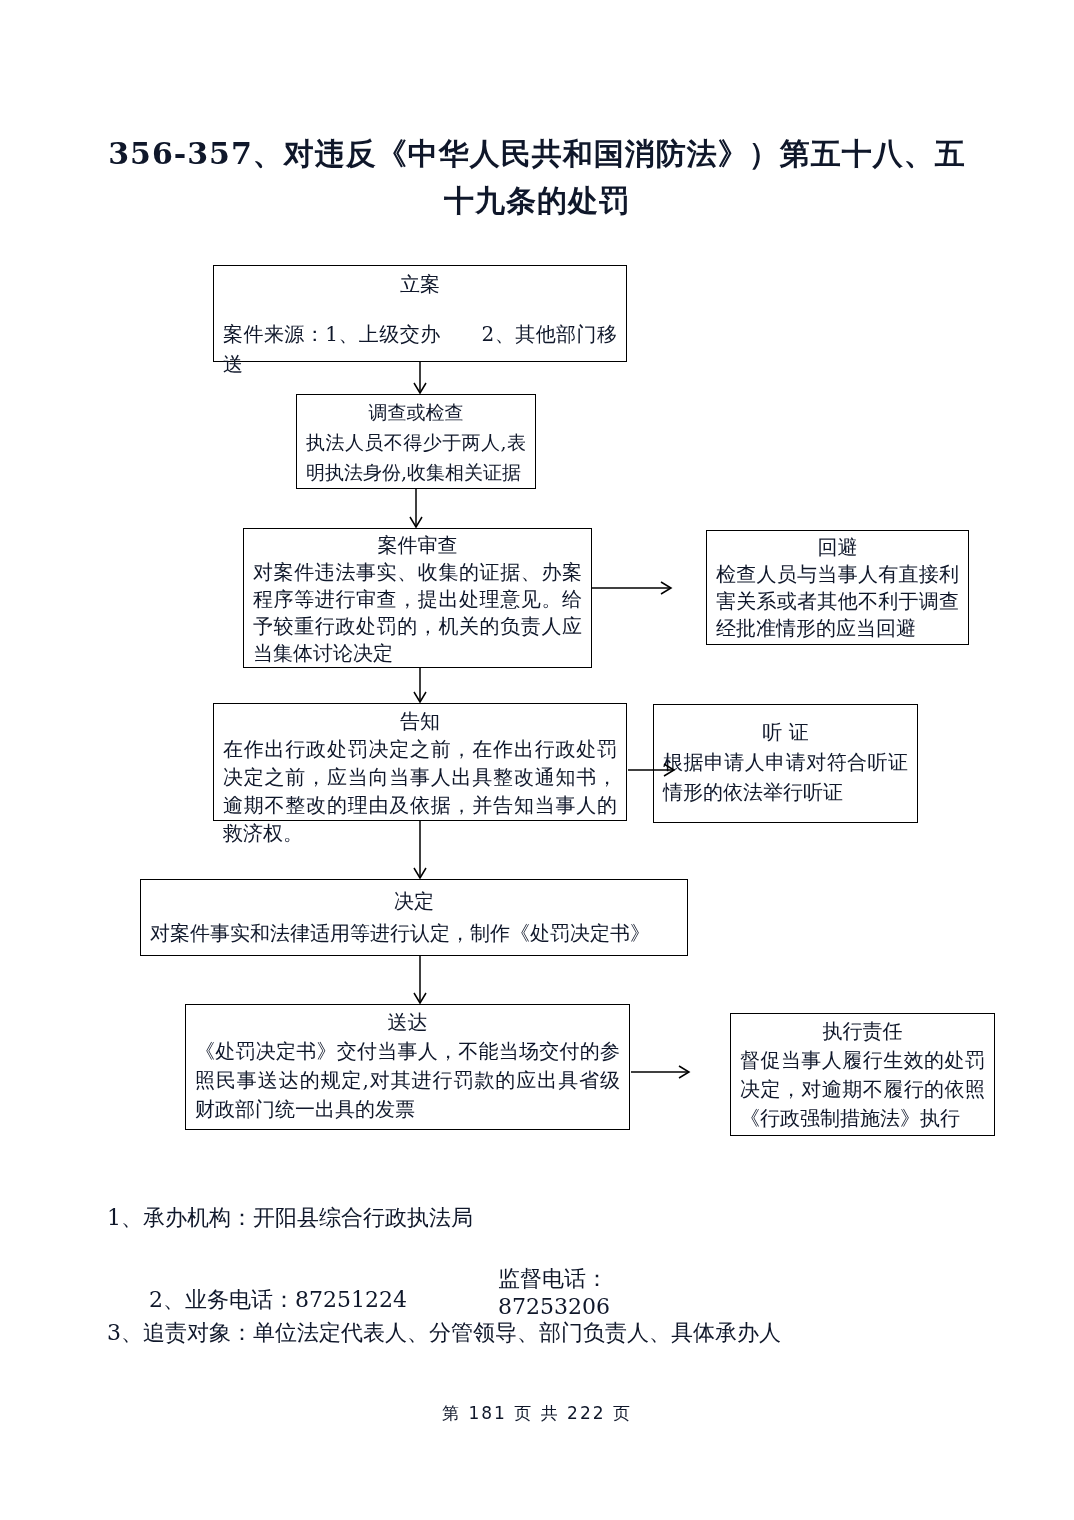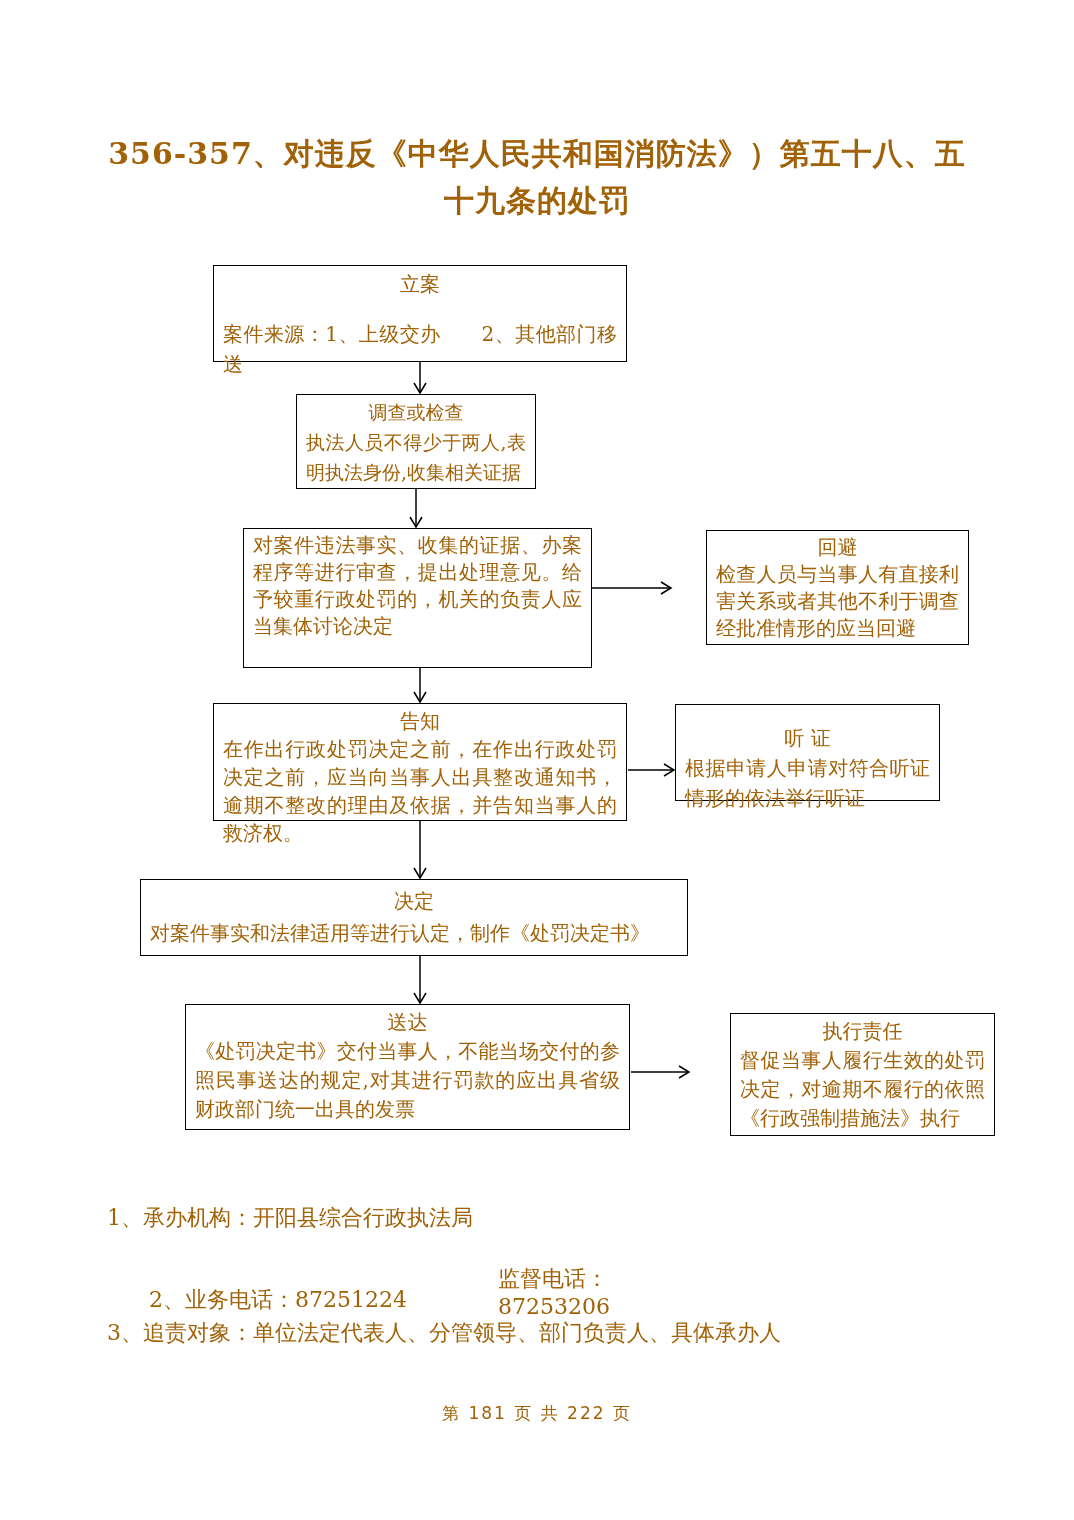--- a/index.html
+++ b/index.html
@@ -2,21 +2,21 @@
 <html><head>
 <meta charset="utf-8">
 <style>
   html,body { margin:0; padding:0; background:#e8e8e8; }
   .page {
     position:relative;
     width:1074px; height:1520px;
     margin:0 auto;
     background:#ffffff;
     font-family:"DejaVu Serif","Liberation Serif",serif;
-    color:#a16207;
+    color:#0f172a;
     overflow:hidden;
   }
   .doc-title {
     position:absolute; left:0; top:130px; width:1074px;
     text-align:center; font-weight:bold;
     font-size:30px; line-height:47px;
     letter-spacing:1px;
   }
   .flow-box {
     position:absolute;
@@ -30,21 +30,21 @@
   .box-body.center { text-align:center; }
   .arr { position:absolute; overflow:visible; }
   .arr line, .arr polyline { stroke:#000; stroke-width:1.5; fill:none; }
 
   
   .b-filing      { left:213px; top:265px; width:414px; height:97px;  line-height:30px; padding-top:3px; }
   .b-invest      { left:296px; top:394px; width:240px; height:95px;  line-height:30px; padding-top:2px; font-size:19px; }
   .b-review      { left:243px; top:528px; width:349px; height:140px; line-height:27px; padding-top:3px; }
   .b-recusal     { left:672px; top:530px; width:263px; height:115px; line-height:27px; padding-top:3px;margin-left:34px; }
   .b-notify      { left:213px; top:703px; width:414px; height:118px; line-height:28px; padding-top:3px; }
-  .b-hearing     { left:675px; top:704px; width:265px; height:97px;  line-height:30px; padding-top:18px; }
+  .b-hearing     { left:653px; top:704px; width:265px; height:119px;  line-height:30px; padding-top:12px; }
   .b-decision    { left:140px; top:879px; width:548px; height:77px;  line-height:32px; padding-top:5px; }
   .b-delivery    { left:185px; top:1004px; width:445px; height:126px; line-height:29px; padding-top:3px; }
   .b-execution   { left:690px; top:1013px; width:265px; height:123px; line-height:29px; padding-top:3px;margin-left:40px; }
 
   .notes { position:absolute; left:107px; top:0; width:870px; font-size:22px; }
   .note-line { position:absolute; left:0; white-space:pre-wrap; }
   .note-1 { top:1203px;text-align:right; }
   .note-2 { top:1260px; }
   .note-3 { top:1318px; }
   .note-2-second { position:absolute; left:391px; top:4px; white-space:pre-wrap; }
@@ -72,20 +72,21 @@
     <div class="box-body prewrap">案件来源：1、上级交办　　2、其他部门移送</div>
     <div class="box-body center prewrap">3、巡查发现　　 4、举报</div>
   </div>
 
   <div class="flow-box b-invest">
     <div class="box-title">调查或检查</div>
     <div class="box-body">执法人员不得少于两人,表明执法身份,收集相关证据</div>
   </div>
 
   <div class="flow-box b-review">
+    <div class="box-title">案件审查</div>
     <div class="box-body">对案件违法事实、收集的证据、办案程序等进行审查，提出处理意见。给予较重行政处罚的，机关的负责人应当集体讨论决定</div>
   </div>
 
   <div class="flow-box b-recusal">
     <div class="box-title">回避</div>
     <div class="box-body">检查人员与当事人有直接利害关系或者其他不利于调查经批准情形的应当回避</div>
   </div>
 
   <div class="flow-box b-notify">
     <div class="box-title">告知</div>

